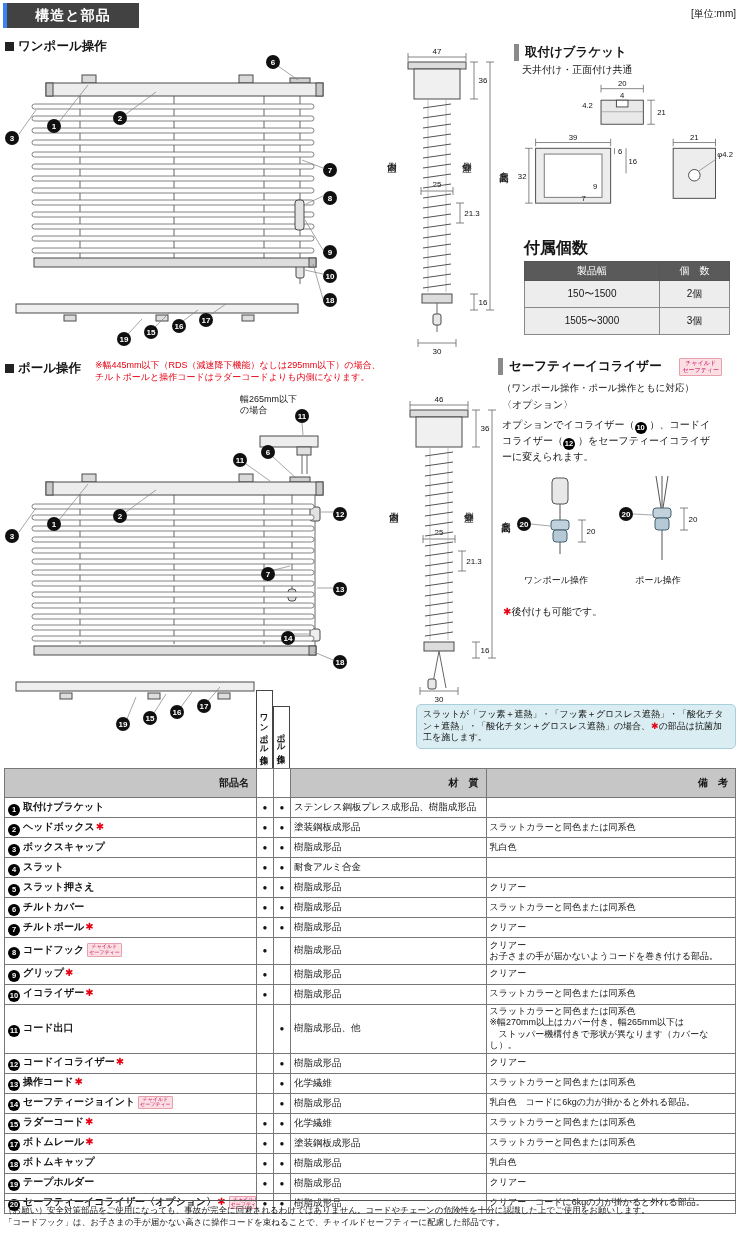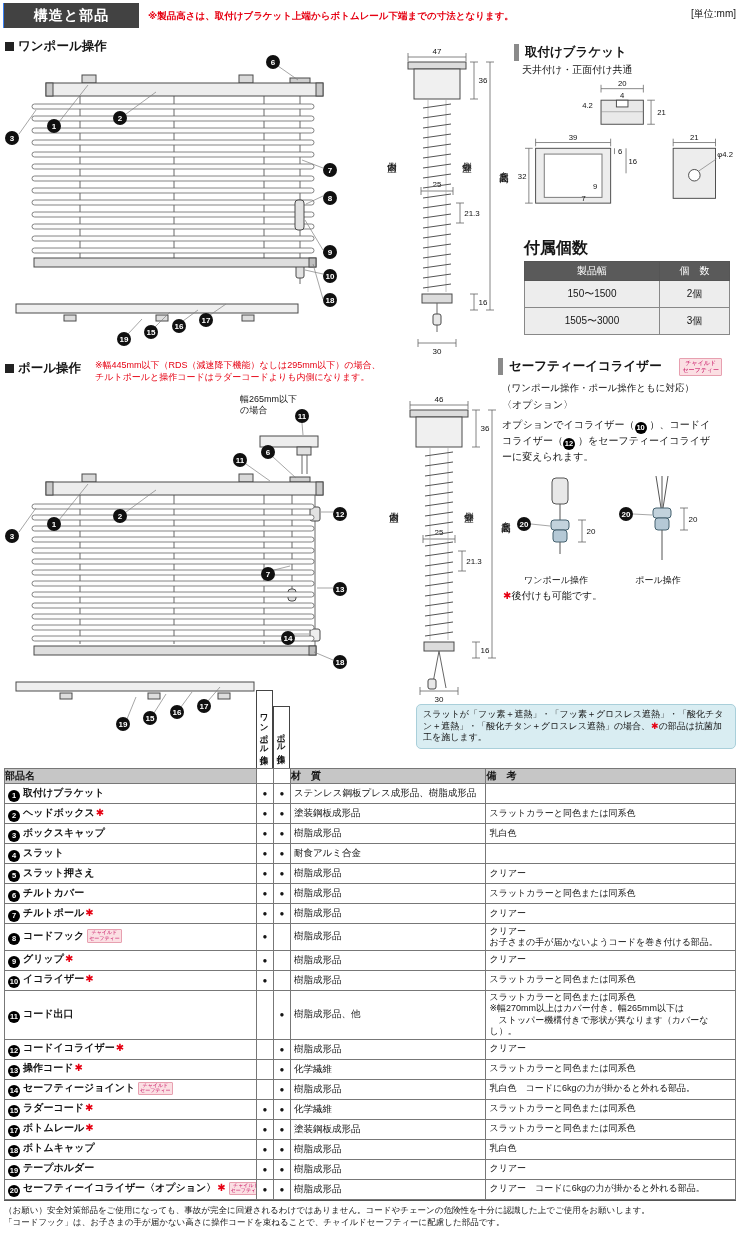--- a/index.html
+++ b/index.html
@@ -3,21 +3,21 @@
 <meta charset="utf-8">
 <style>
   * { margin:0; padding:0; box-sizing:border-box; }
   body { font-family:"Liberation Sans","DejaVu Sans",sans-serif; color:#151515; background:#fff; }
   .page { position:relative; width:740px; height:1240px; background:#fff; overflow:hidden; }
   .abs { position:absolute; }
   svg { display:block; font-family:inherit; }
   .vtext { writing-mode:vertical-rl; text-orientation:upright; }
 
   
-  .hdr-title { left:3px; top:3px; width:136px; height:25px; background:#424242; border-left:1px solid #3b82f6;
+  .hdr-title { left:3px; top:3px; width:136px; height:25px; background:#424242; border-left:4px solid #3b82f6;
                color:#fff; font-size:14px; font-weight:bold; display:flex; align-items:center; justify-content:center; letter-spacing:1px; }
   .hdr-note { left:148px; top:10px; font-size:9.5px; font-weight:bold; color:#e60012; }
   .hdr-unit { right:4px; top:7px; font-size:10px; }
 
   .sec-title { font-weight:bold; font-size:12.5px; display:flex; align-items:center; }
   .sqr { width:9px; height:9px; background:#222; display:inline-block; margin-right:4px; }
   .panel-title { border-left:5px solid #8a8a8a; padding-left:6px; font-weight:bold; font-size:12.5px; }
   .subtle { font-size:10px; }
   .note-red { color:#e60012; font-size:9px; line-height:1.3; }
   .inset-label { font-size:9px; white-space:pre-line; line-height:1.2; }
@@ -44,41 +44,40 @@
   .slat-note { left:416px; top:704px; width:320px; background:#d9edf2; border:1px solid #a9cfda; border-radius:5px;
                font-size:9px; line-height:1.3; padding:4px 6px; }
 
   
   .vcol { background:#fff; border:1px solid #444; border-bottom:none; display:flex; align-items:center; justify-content:center; }
   .vcol .vtext { font-size:8.5px; letter-spacing:0.5px; font-weight:bold; }
 
   
   .parts { border-collapse:collapse; width:732px; font-size:10px; }
   .parts th, .parts td { border:1px solid #777; padding:1.5px 3px; vertical-align:middle; }
-  .parts thead th { background:#c6c6c6; font-weight:bold; text-align:left; padding:0; }
+  .parts thead th { background:#c6c6c6; font-weight:bold; text-align:right; padding:7px; }
   .parts thead th.dotcol { background:#fff; }
   td.dot { text-align:center; font-size:8px; padding:0; }
   td.mat { font-size:9.5px; }
   td.rem { font-size:9px; white-space:pre-line; line-height:1.25;margin-left:8px; }
   .name-cell { white-space:nowrap; overflow:hidden; }
   .pname { font-weight:bold; font-size:10px; }
 
   .safety-body { font-size:10px; line-height:1.45; width:214px; }
   .fig-cap { font-size:9px; text-align:center; }
   .postfix { font-size:10px; }
 
   .footer { left:4px; top:1200px; width:732px; border-top:1px solid #555; padding-top:3px; font-size:8.5px; line-height:1.45; }
 </style>
 </head>
 <body>
 
 <div class="page">
 
   <div class="abs hdr-title">構造と部品</div>
-  <div class="abs hdr-note">※製品高さは、取付けブラケット上端からボトムレール下端までの寸法となります。</div>
   <div class="abs hdr-unit">[単位:mm]</div>
 
   <div class="abs sec-title" style="left:5px; top:38px;">
     <span class="sqr"></span>
     <span>ワンポール操作</span>
   </div>
 
   <div class="abs" style="left:2px; top:52px;">
     <svg width="372" height="302" viewBox="0 0 372 302">
       <g stroke="#6a6a6a" stroke-width="1">
@@ -581,21 +580,21 @@
           <g stroke="#666" stroke-width="0.8">
               <line x1="72" y1="34" x2="72" y2="56"></line>
               <line x1="68" y1="34" x2="76" y2="34"></line>
               <line x1="68" y1="56" x2="76" y2="56"></line>
             </g>
           <text class="dim" x="81" y="48">20</text>
         </svg>
         <div class="fig-cap">ポール操作</div>
       </div>
     </div>
-    <div class="postfix" style="margin:2px 0 0 4px;">
+    <div class="postfix" style="margin:18px 0 0 4px;">
       <span class="star">✱</span><span>後付けも可能です。</span>
     </div>
   </div>
 
   <div class="abs slat-note">
     <span>スラットが「フッ素＋遮熱」・「フッ素＋グロスレス遮熱」・「酸化チタン＋遮熱」・「酸化チタン＋グロスレス遮熱」の場合、</span><span class="star">✱</span><span>の部品は抗菌加工を施します。</span>
   </div>
 
   <div class="abs vcol" style="left:256px; top:690px; width:17px; height:78px;">
     <span class="vtext">ワンポール操作</span>

